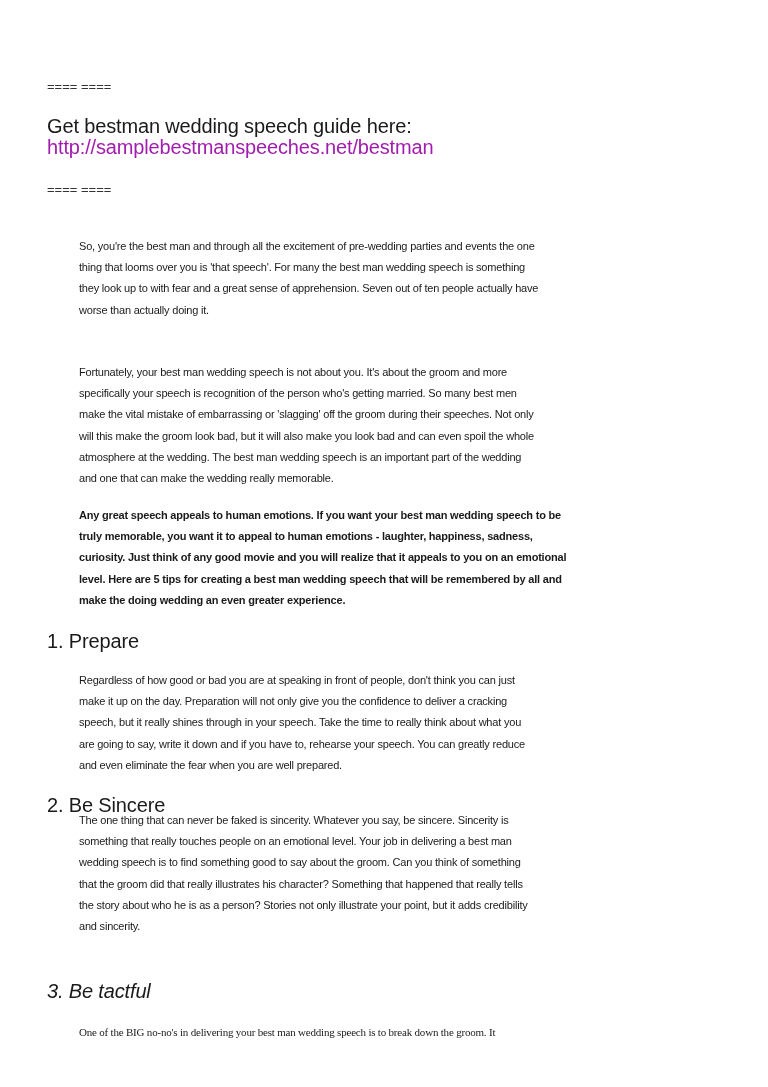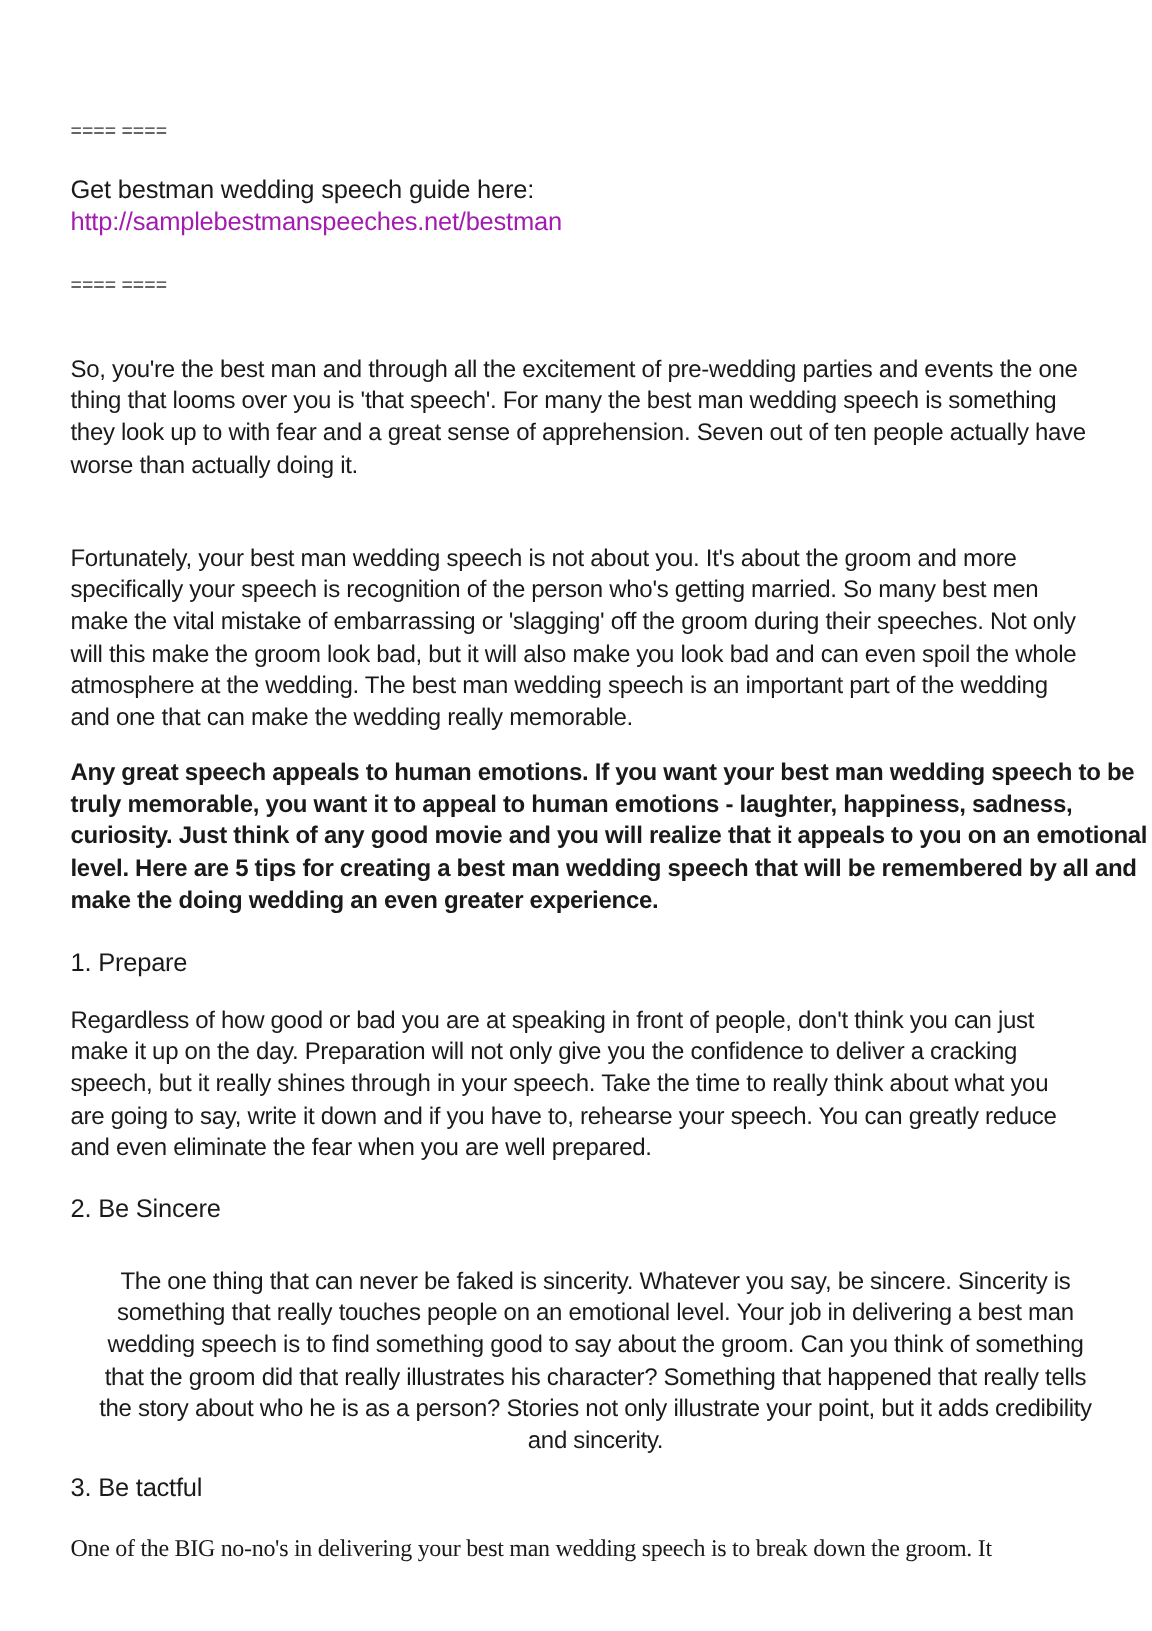--- a/index.html
+++ b/index.html
@@ -18,21 +18,21 @@
     .page {
       position: absolute;
       left: 47px;
       top: 0;
       width: 700px;
     }
     .line {
       position: absolute;
       left: 0;
       white-space: nowrap;
-      font-size: 17px;
+      font-size: 20px;
       line-height: 21px;
       letter-spacing: -0.15px;
     }
     .sep {
       font-size: 13px;
       letter-spacing: 0px;
       color: #333333;
     }
     .link {
       color: #a21caf;
@@ -40,23 +40,24 @@
       cursor: pointer;
     }
     .para {
       position: absolute;
       left: 0;
       width: 700px;
     }
     .para .pl {
       display: block;
       white-space: nowrap;
-      font-size: 16px;
+      font-size: 11px;
       line-height: 21.2px;
       letter-spacing: -0.2px;
+      margin-left: 32px;
     }
   </style>
 </head>
 <body>
 
 <div class="page">
 
   <div class="line sep" style="top:76px;">==== ====</div>
 
   <div class="line" style="top:116px;">Get bestman wedding speech guide here:</div>
@@ -91,27 +92,27 @@
   <div class="line" style="top:631px;">1. Prepare</div>
   <div class="para" style="top:670px;">
     <span class="pl">Regardless of how good or bad you are at speaking in front of people, don't think you can just</span>
     <span class="pl">make it up on the day. Preparation will not only give you the confidence to deliver a cracking</span>
     <span class="pl">speech, but it really shines through in your speech. Take the time to really think about what you</span>
     <span class="pl">are going to say, write it down and if you have to, rehearse your speech. You can greatly reduce</span>
     <span class="pl">and even eliminate the fear when you are well prepared.</span>
   </div>
 
   <div class="line" style="top:795px;">2. Be Sincere</div>
-  <div class="para" style="top:844px;text-align:center;">
+  <div class="para" style="top:810px;">
     <span class="pl">The one thing that can never be faked is sincerity. Whatever you say, be sincere. Sincerity is</span>
     <span class="pl">something that really touches people on an emotional level. Your job in delivering a best man</span>
     <span class="pl">wedding speech is to find something good to say about the groom. Can you think of something</span>
     <span class="pl">that the groom did that really illustrates his character? Something that happened that really tells</span>
     <span class="pl">the story about who he is as a person? Stories not only illustrate your point, but it adds credibility</span>
     <span class="pl">and sincerity.</span>
   </div>
 
-  <div class="line" style="top:981px;">3. Be tactful</div>
+  <div class="line" style="top:981px;font-style:italic;">3. Be tactful</div>
   <div class="para" style="top:1022px;font-family:Liberation Serif, serif;">
     <span class="pl">One of the BIG no-no's in delivering your best man wedding speech is to break down the groom. It</span>
   </div>
 
 </div>
 
 </body></html>

